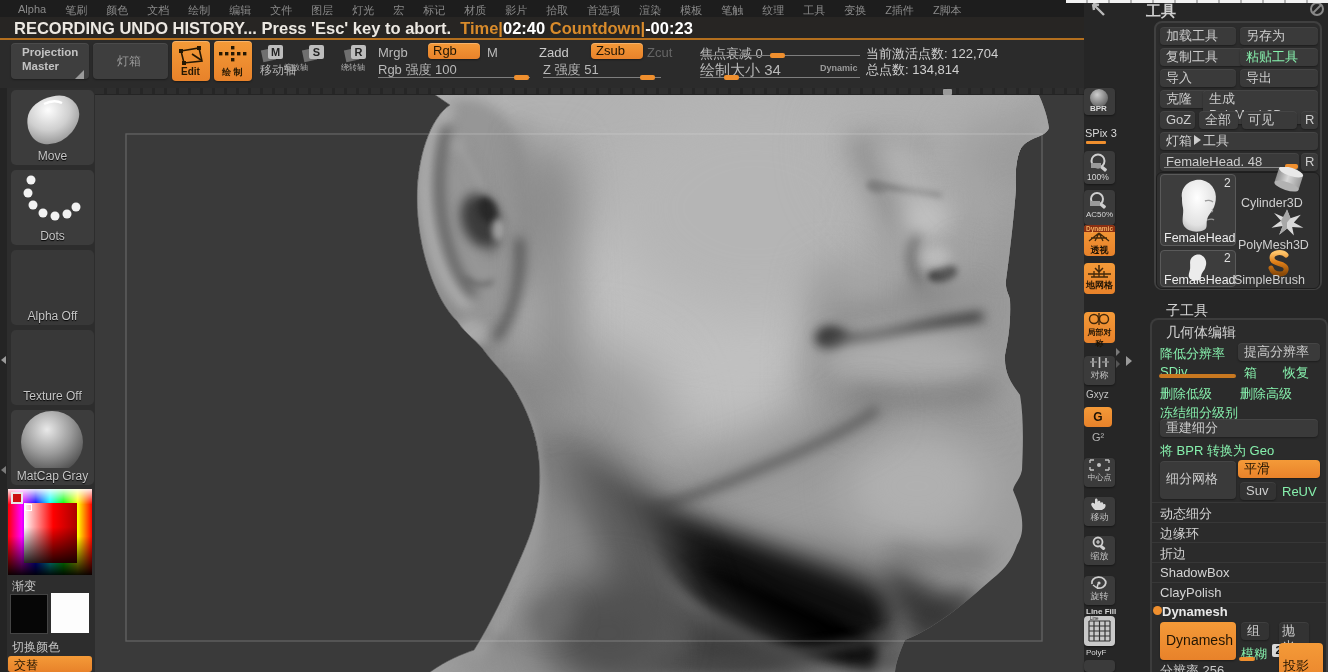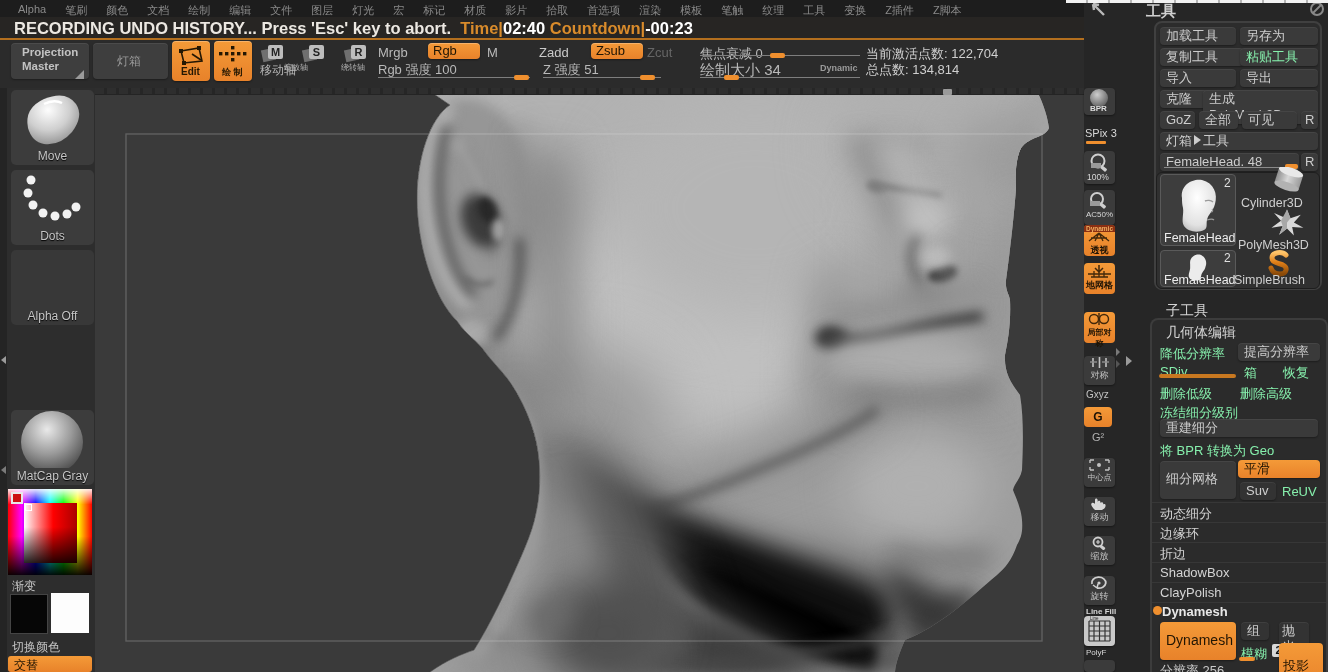--- a/index.html
+++ b/index.html
@@ -170,20 +170,23 @@
           <circle cx="19" cy="35" r="4.5"></circle>
           <circle cx="29" cy="43" r="4.5"></circle>
           <circle cx="41" cy="46" r="4.5"></circle>
           <circle cx="53" cy="44" r="4.5"></circle>
           <circle cx="62" cy="37" r="4.5"></circle>
         </g>
       </svg>
  <div class="lb">Dots</div></div>
 <div class="thumb" style="top:250px;height:75px;background:#383838">
       <div class="lb">Alpha Off</div>
+    </div>
+<div class="thumb" style="top:330px;height:75px;background:#383838">
+      <div class="lb">Texture Off</div>
     </div>
 <div class="thumb" style="top:410px;height:75px">
  <svg width="83" height="58" viewBox="0 0 77 58">
         <defs>
           <radialGradient id="mc" cx="42%" cy="30%" r="72%">
             <stop offset="0%" stop-color="#e9e9e9"></stop>
             <stop offset="55%" stop-color="#9a9a9a"></stop>
             <stop offset="100%" stop-color="#4f4f4f"></stop>
           </radialGradient>
         </defs>

